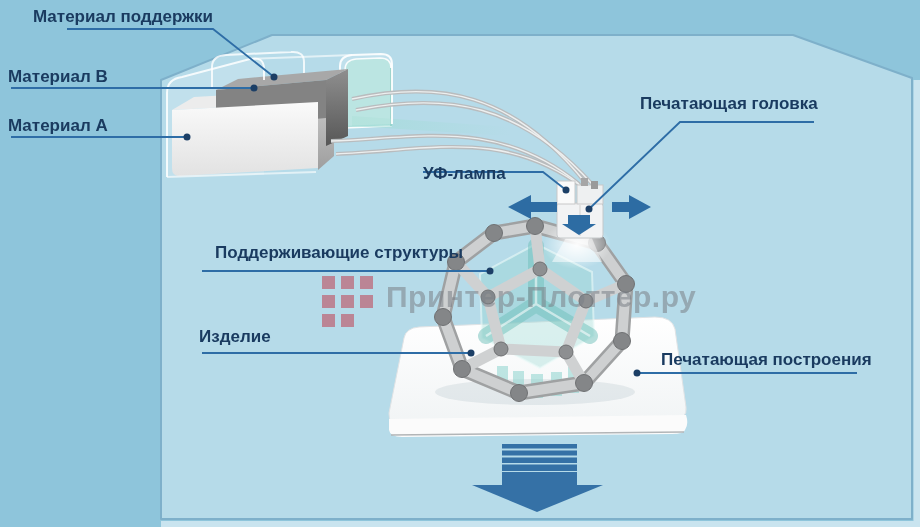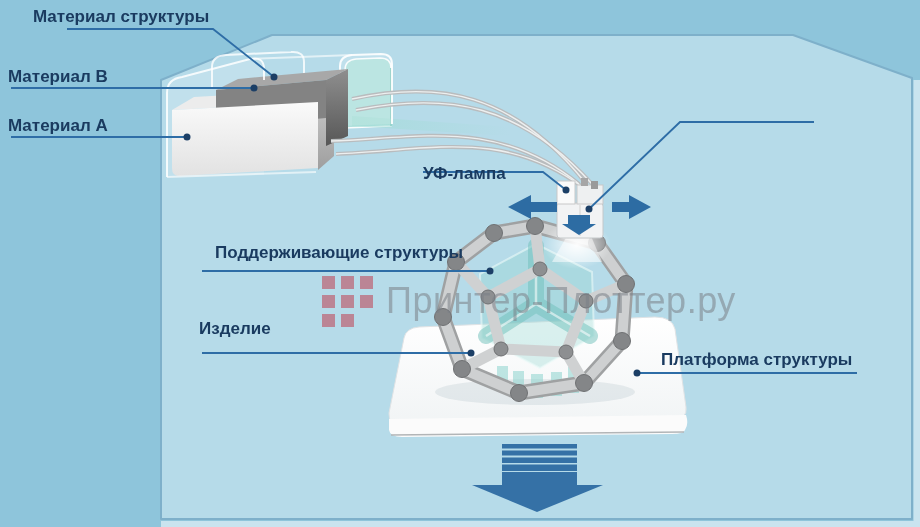--- a/index.html
+++ b/index.html
@@ -4,21 +4,21 @@
 <style>
   html,body{margin:0;padding:0;background:#fff;}
   .stage{
     position:relative;width:920px;height:527px;overflow:hidden;
     background:#8ec5db;
     font-family:"Liberation Sans", sans-serif;
   }
   .scene{position:absolute;left:0;top:0;z-index:1;}
   .watermark{
     position:absolute;left:386px;top:280px;z-index:2;
-    font-size:36px;letter-spacing:.5px;font-weight:400;
+    font-size:30px;letter-spacing:.5px;font-weight:700;
     color:rgba(122,128,134,.55);white-space:nowrap;
   }
   .logo{
     position:absolute;left:322px;top:276px;z-index:2;
     display:grid;grid-template-columns:repeat(3,13px);grid-auto-rows:13px;
     gap:6px;opacity:.85;
   }
   .logo span{background:#bd7787;display:block;}
   .lbl{
     position:absolute;z-index:3;
@@ -213,20 +213,21 @@
       <span></span>
       <span></span>
     <span></span>
       <span></span>
       <span></span>
     <span></span>
       <span></span>
   </div>
   <div class="watermark">Принтер-Плоттер.ру</div>
 
-  <div class="lbl" style="left:33px;top:7px">Материал структуры</div>
+  <div class="lbl" style="left:33px;top:7px">Материал поддержки</div>
   <div class="lbl" style="left:8px;top:67px">Материал B</div>
   <div class="lbl" style="left:8px;top:116px">Материал A</div>
   <div class="lbl" style="left:423px;top:164px">УФ-лампа</div>
+  <div class="lbl" style="left:640px;top:94px">Печатающая головка</div>
   <div class="lbl" style="left:215px;top:243px">Поддерживающие структуры</div>
-  <div class="lbl" style="left:199px;top:319px">Изделие</div>
-  <div class="lbl" style="left:661px;top:350px">Платформа структуры</div>
+  <div class="lbl" style="left:199px;top:327px">Изделие</div>
+  <div class="lbl" style="left:661px;top:350px">Печатающая построения</div>
 </div>
 
 </body></html>

